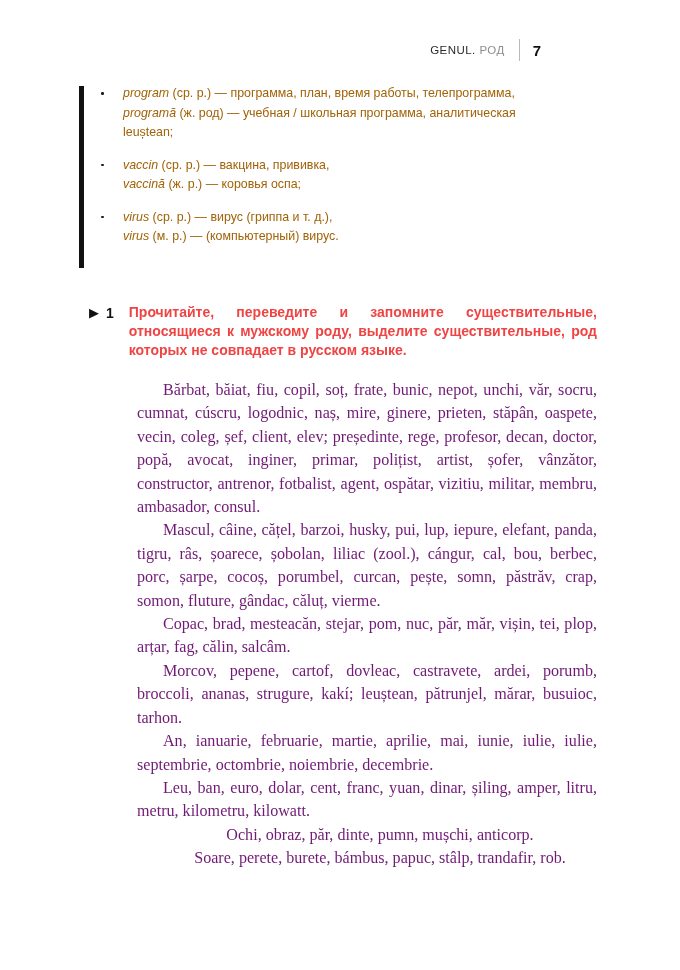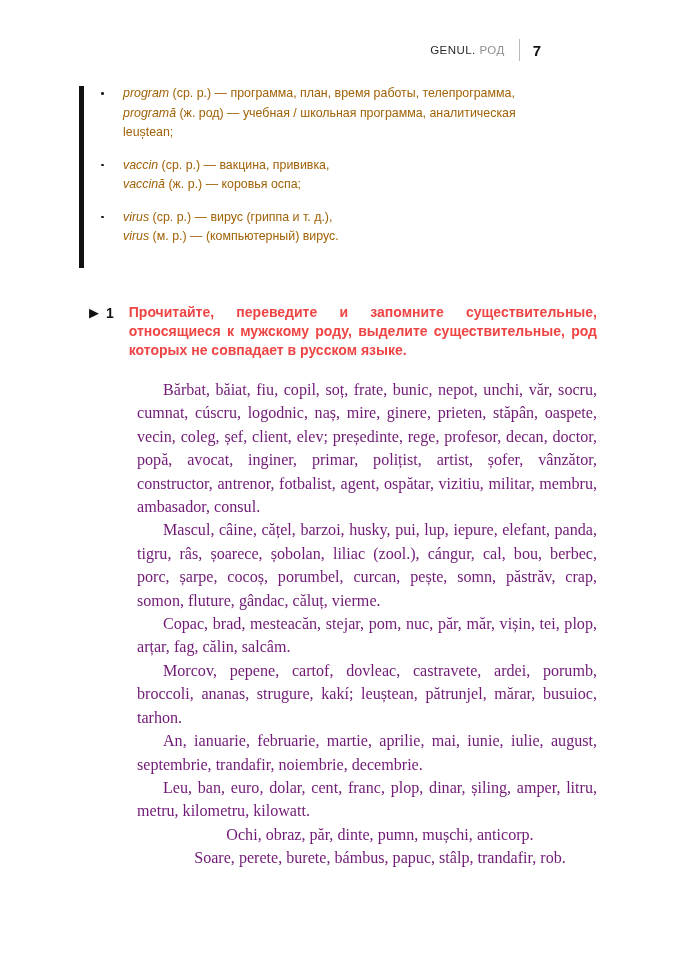--- a/index.html
+++ b/index.html
@@ -199,19 +199,19 @@
     <span class="ex-marker">▶</span>
     <span class="ex-num">1</span>
     <span class="ex-text">Прочитайте, переведите и запомните существительные, относящие­ся к мужскому роду, выделите существительные, род которых не совпадает в русском языке.</span>
   </div>
 
   <div class="wordlist">
     <p class="wl-par">Bărbat, băiat, fiu, copil, soț, frate, bunic, nepot, unchi, văr, socru, cumnat, cúscru, logodnic, naș, mire, ginere, prieten, stăpân, oaspete, vecin, coleg, șef, client, elev; președinte, rege, profesor, decan, doctor, popă, avocat, inginer, primar, polițist, artist, șofer, vânzător, constructor, antrenor, fotbalist, agent, ospătar, vizitiu, militar, membru, ambasador, consul.</p>
     <p class="wl-par">Mascul, câine, cățel, barzoi, husky, pui, lup, iepure, elefant, panda, tigru, râs, șoarece, șobolan, liliac (zool.), cángur, cal, bou, berbec, porc, șarpe, cocoș, porumbel, curcan, pește, somn, păstrăv, crap, somon, fluture, gândac, căluț, vierme.</p>
     <p class="wl-par">Copac, brad, mesteacăn, stejar, pom, nuc, păr, măr, vișin, tei, plop, arțar, fag, călin, salcâm.</p>
     <p class="wl-par">Morcov, pepene, cartof, dovleac, castravete, ardei, porumb, broccoli, ananas, strugure, kakí; leuștean, pătrunjel, mărar, busuioc, tarhon.</p>
-    <p class="wl-par">An, ianuarie, februarie, martie, aprilie, mai, iunie, iulie, august, septembrie, trandafir, noiembrie, decembrie.</p>
-    <p class="wl-par">Leu, ban, euro, dolar, cent, franc, plop, dinar, șiling, amper, litru, metru, kilometru, kilowatt.</p>
+    <p class="wl-par">An, ianuarie, februarie, martie, aprilie, mai, iunie, iulie, iulie, septembrie, octombrie, noiembrie, decembrie.</p>
+    <p class="wl-par">Leu, ban, euro, dolar, cent, franc, yuan, dinar, șiling, amper, litru, metru, kilometru, kilowatt.</p>
     <p class="wl-par nojust">Ochi, obraz, păr, dinte, pumn, mușchi, anticorp.</p>
     <p class="wl-par nojust">Soare, perete, burete, bámbus, papuc, stâlp, trandafir, rob.</p>
   </div>
 
 </div>
 
 </body></html>

